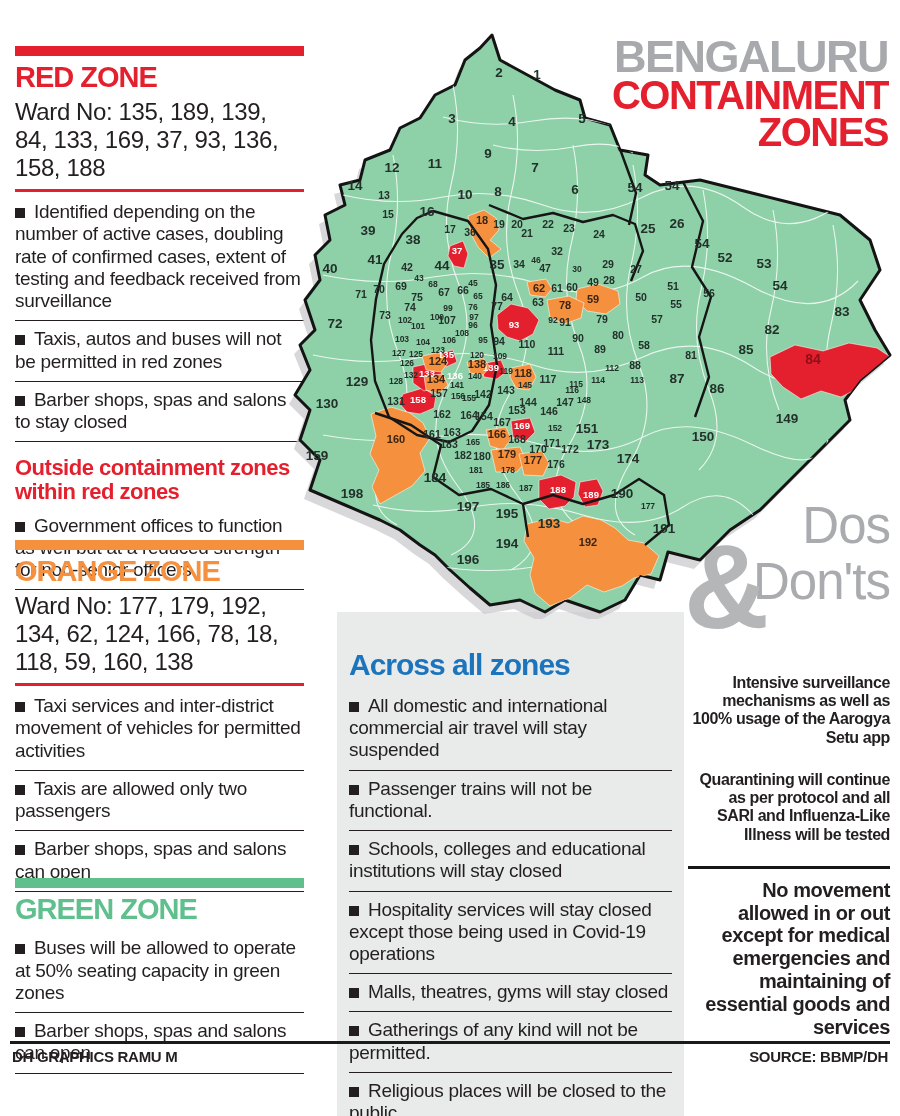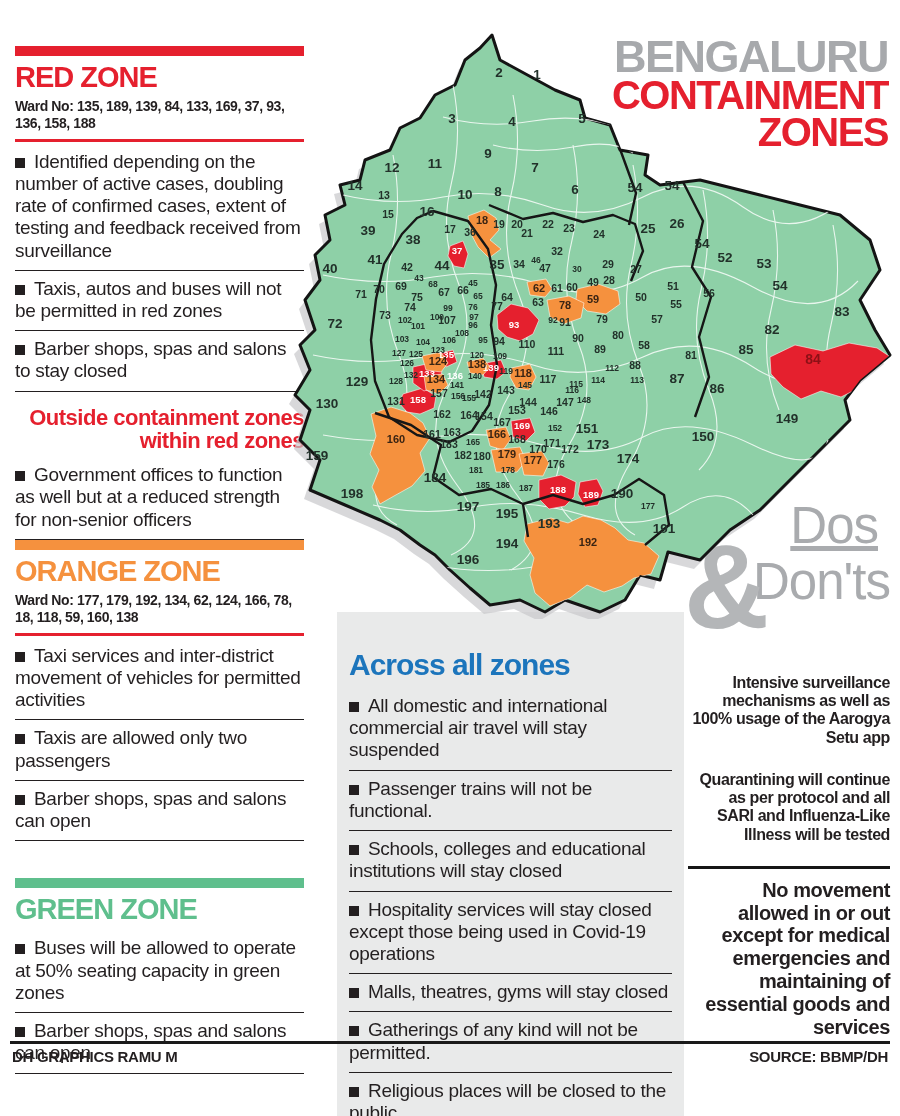--- a/index.html
+++ b/index.html
@@ -5,27 +5,27 @@
   html,body{margin:0;padding:0;}
   body{
     width:900px;height:1116px;position:relative;background:#ffffff;
     font-family:"Liberation Sans","DejaVu Sans",sans-serif;color:#231f20;
     overflow:hidden;
   }
   
   .panel{position:absolute;left:15px;width:289px;}
   .panel-bar{height:10px;width:100%;margin-bottom:6px;}
   .panel-h{font-size:29px;font-weight:800;letter-spacing:-1px;line-height:1.05;margin:2px 0 6px 0;}
-  .wards{font-size:14px;font-weight:700;letter-spacing:-.4px;line-height:1.15;margin-bottom:8px;}
+  .wards{font-size:24px;font-weight:400;letter-spacing:-.4px;line-height:1.15;margin-bottom:8px;}
   .red-rule-div{border-top:3px solid #e5202e;margin:4px 0 2px 0;}
   .rules{}
   .rule{font-size:19px;font-weight:500;letter-spacing:-.3px;line-height:1.17;
         padding:7px 0 8px 0;border-bottom:1.6px solid #231f20;}
   .sq{display:inline-block;width:10px;height:10px;background:#231f20;margin-right:9px;}
-  .subhead{font-size:22px;font-weight:800;color:#e5202e;letter-spacing:-.5px;line-height:1.08;margin:14px 0 4px 0;text-align:right;}
+  .subhead{font-size:22px;font-weight:800;color:#e5202e;letter-spacing:-.5px;line-height:1.08;margin:14px 0 4px 0;}
   
   .title{position:absolute;right:12px;top:36px;text-align:right;line-height:.92;letter-spacing:-1.5px;}
   .title .t1{font-size:45px;font-weight:800;color:#a7a9ac;}
   .title .t2{font-size:40px;font-weight:800;color:#e5202e;}
   .title .t3{font-size:40px;font-weight:800;color:#e5202e;}
   
   #map{position:absolute;left:283px;top:25px;z-index:2;}
   .ml{font-weight:700;text-anchor:middle;fill:#22312a;}
   .s0{font-size:8.5px}.s1{font-size:10.5px}.s2{font-size:13.5px}
   .s3{font-size:9.5px;fill:#ffffff}
@@ -35,21 +35,21 @@
   .across{position:absolute;left:337px;top:612px;width:347px;background:#e9eaea;
           padding:10px 12px 14px 12px;box-sizing:border-box;z-index:1;}
   .across-h{font-size:30px;font-weight:800;color:#1c75bc;letter-spacing:-1px;margin:26px 0 6px 0;}
   .across .rule{border-bottom:1.6px solid #231f20;}
   .across .rule:last-child{border-bottom:none;}
   
   .dd{position:absolute;left:688px;top:498px;width:202px;text-align:right;z-index:1;}
   .dd-head{position:relative;height:152px;}
   .dd-amp{position:absolute;left:-4px;top:30px;font-size:118px;font-weight:700;color:#b4b6b8;line-height:1;}
   .dd-dos,.dd-donts{font-size:51px;font-weight:400;color:#a9abae;letter-spacing:-1px;line-height:1.1;}
-  .dd-dos{margin-right:12px;text-decoration:underline;}
+  .dd-dos{margin-right:0;}
   .dd-p{font-size:16px;font-weight:700;letter-spacing:-.4px;line-height:1.14;margin-top:24px;}
   .dd-hl{border-top:3.5px solid #161616;margin-top:22px;padding-top:10px;
          font-size:20px;font-weight:800;letter-spacing:-.4px;line-height:1.14;}
   
   .footer-line{position:absolute;left:10px;right:10px;top:1041px;height:3px;background:#1a1a1a;z-index:3;}
   .footer{position:absolute;left:12px;right:12px;top:1048px;display:flex;justify-content:space-between;z-index:3;
           font-size:15px;font-weight:600;letter-spacing:-.3px;text-align:right;}
 </style>
 </head>
 <body>

